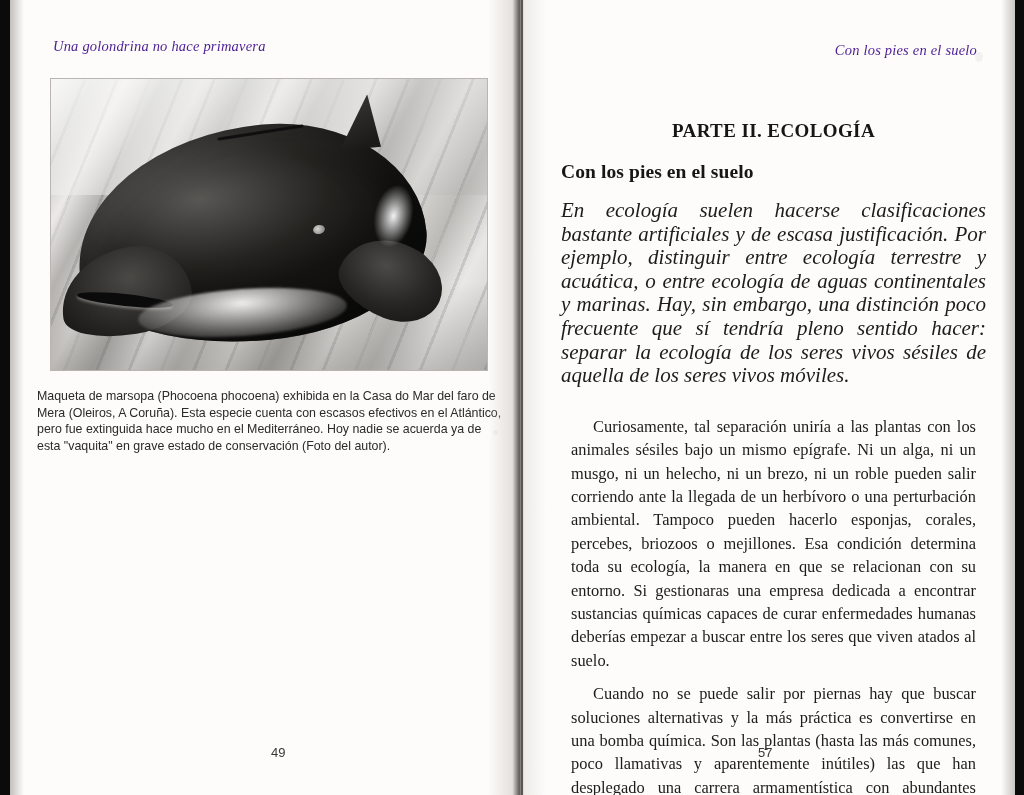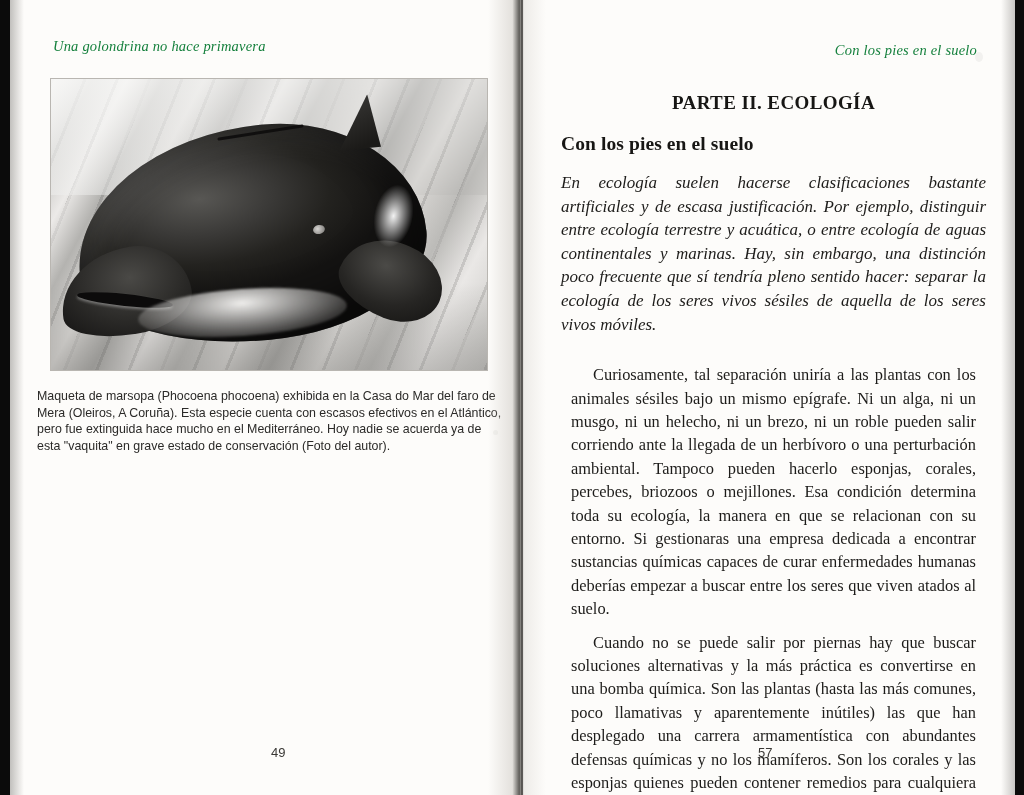--- a/index.html
+++ b/index.html
@@ -73,21 +73,21 @@
   .edge-right {
     position: absolute; right: 0; top: 0; width: 14px; height: 795px;
     background: linear-gradient(to left, rgba(120,118,114,.40), rgba(255,255,255,0));
   }
 
   
   .runhead {
     position: absolute;
     font-style: italic;
     font-size: 14.5px;
-    color: #15803d;
+    color: #4c1d95;
     letter-spacing: .2px;
     white-space: nowrap;
   }
   .runhead-left  { left: 43px; top: 38px; }
   .runhead-right { right: 38px; top: 42px; }
 
   
   .photo-frame {
     position: absolute;
     left: 38px;
@@ -249,40 +249,40 @@
 
   
   .col {
     position: absolute;
     left: 551px;
     top: 0;
     width: 425px;
   }
   .part-title {
     margin: 0;
-    padding-top: 92px;
+    padding-top: 120px;
     text-align: center;
     font-size: 19px;
     font-weight: bold;
     letter-spacing: .4px;
     color: #171614;
   }
   .chapter-title {
     margin: 0;
     padding-top: 19px;
     font-size: 19.5px;
     font-weight: bold;
     color: #171614;
     letter-spacing: .1px;
   }
   .lede {
     margin: 0;
     padding-top: 16px;
     font-style: italic;
-    font-size: 17px;
+    font-size: 21px;
     line-height: 23.6px;
     text-align: justify;
     color: #1d1c1a;
   }
   p.body {
     margin: 10px;
     font-size: 16.4px;
     line-height: 23.4px;
     text-align: justify;
     text-indent: 22px;

